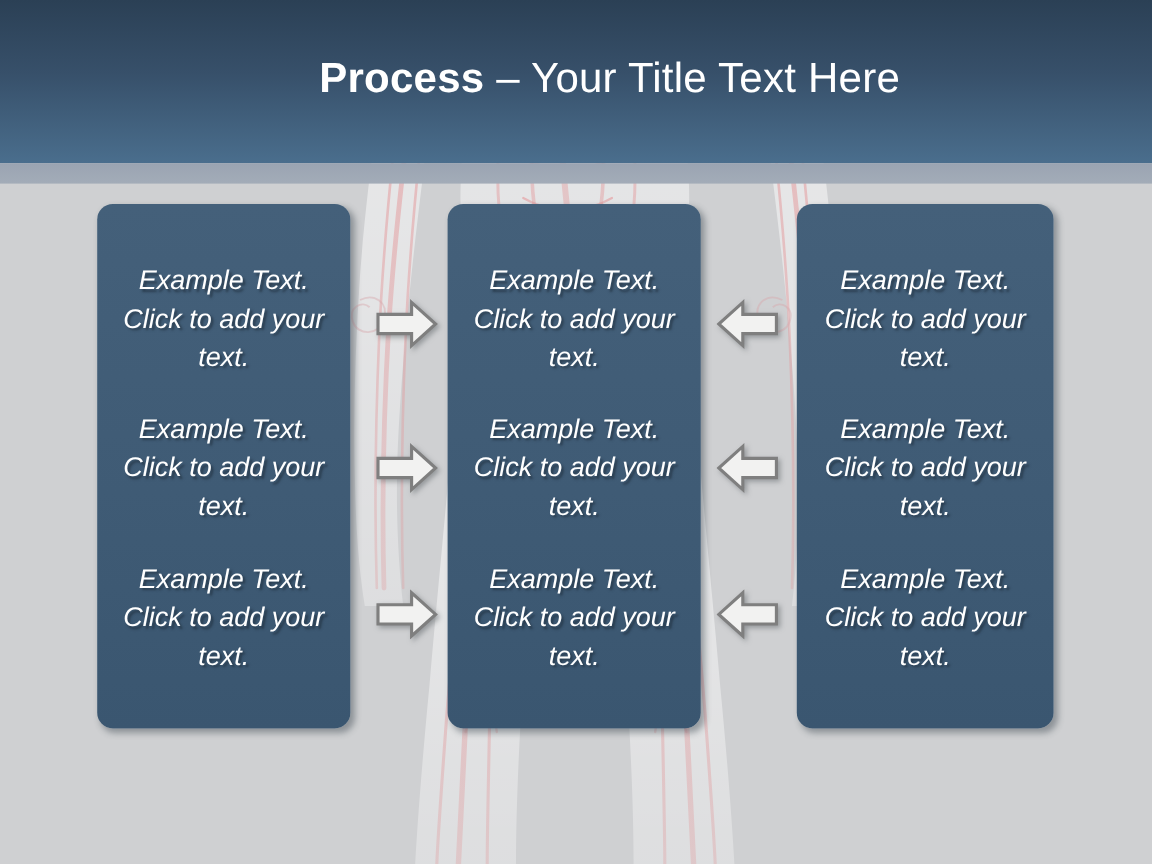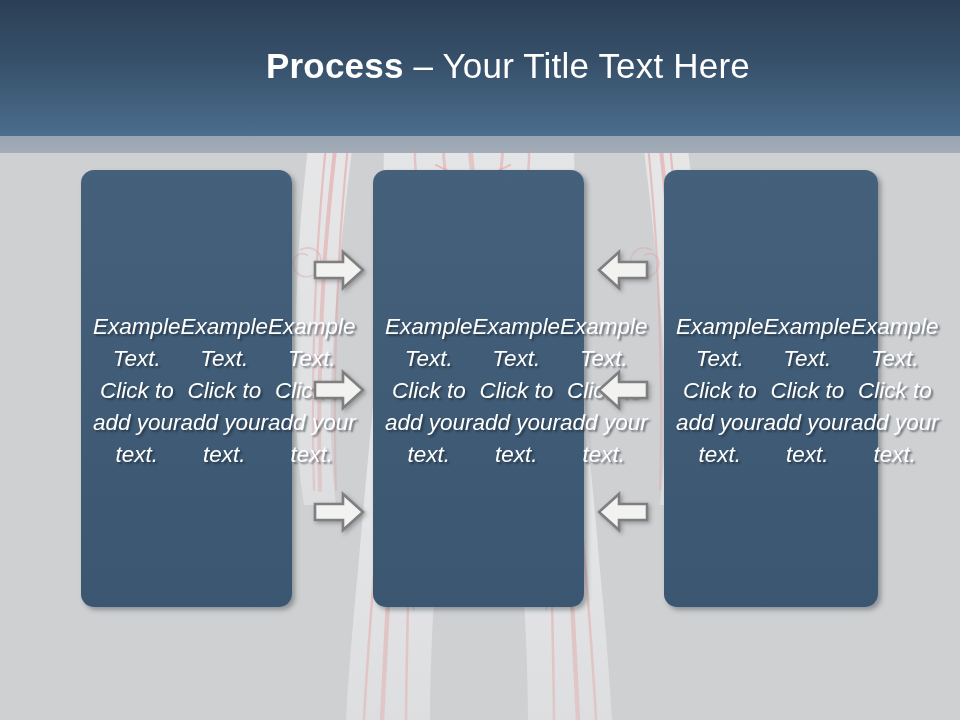--- a/index.html
+++ b/index.html
@@ -71,21 +71,21 @@
 
   .process-box {
     position: absolute;
     top: 170px;
     height: 437px;
     background: linear-gradient(to bottom, #44607a 0%, #3f5b75 55%, #3a5670 100%);
     border-radius: 13px;
     box-shadow: 3px 3px 5px rgba(60,70,80,0.45);
     z-index: 4;
     display: flex;
-    flex-direction: row;
+    flex-direction: column;
     justify-content: space-around;
     align-items: center;
     box-sizing: border-box;
     padding: 34px 12px 30px 12px;
   }
   #box-col-1 { left: 81px;  width: 211px; }
   #box-col-2 { left: 373px; width: 211px; }
   #box-col-3 { left: 664px; width: 214px; }
 
   .box-text {

